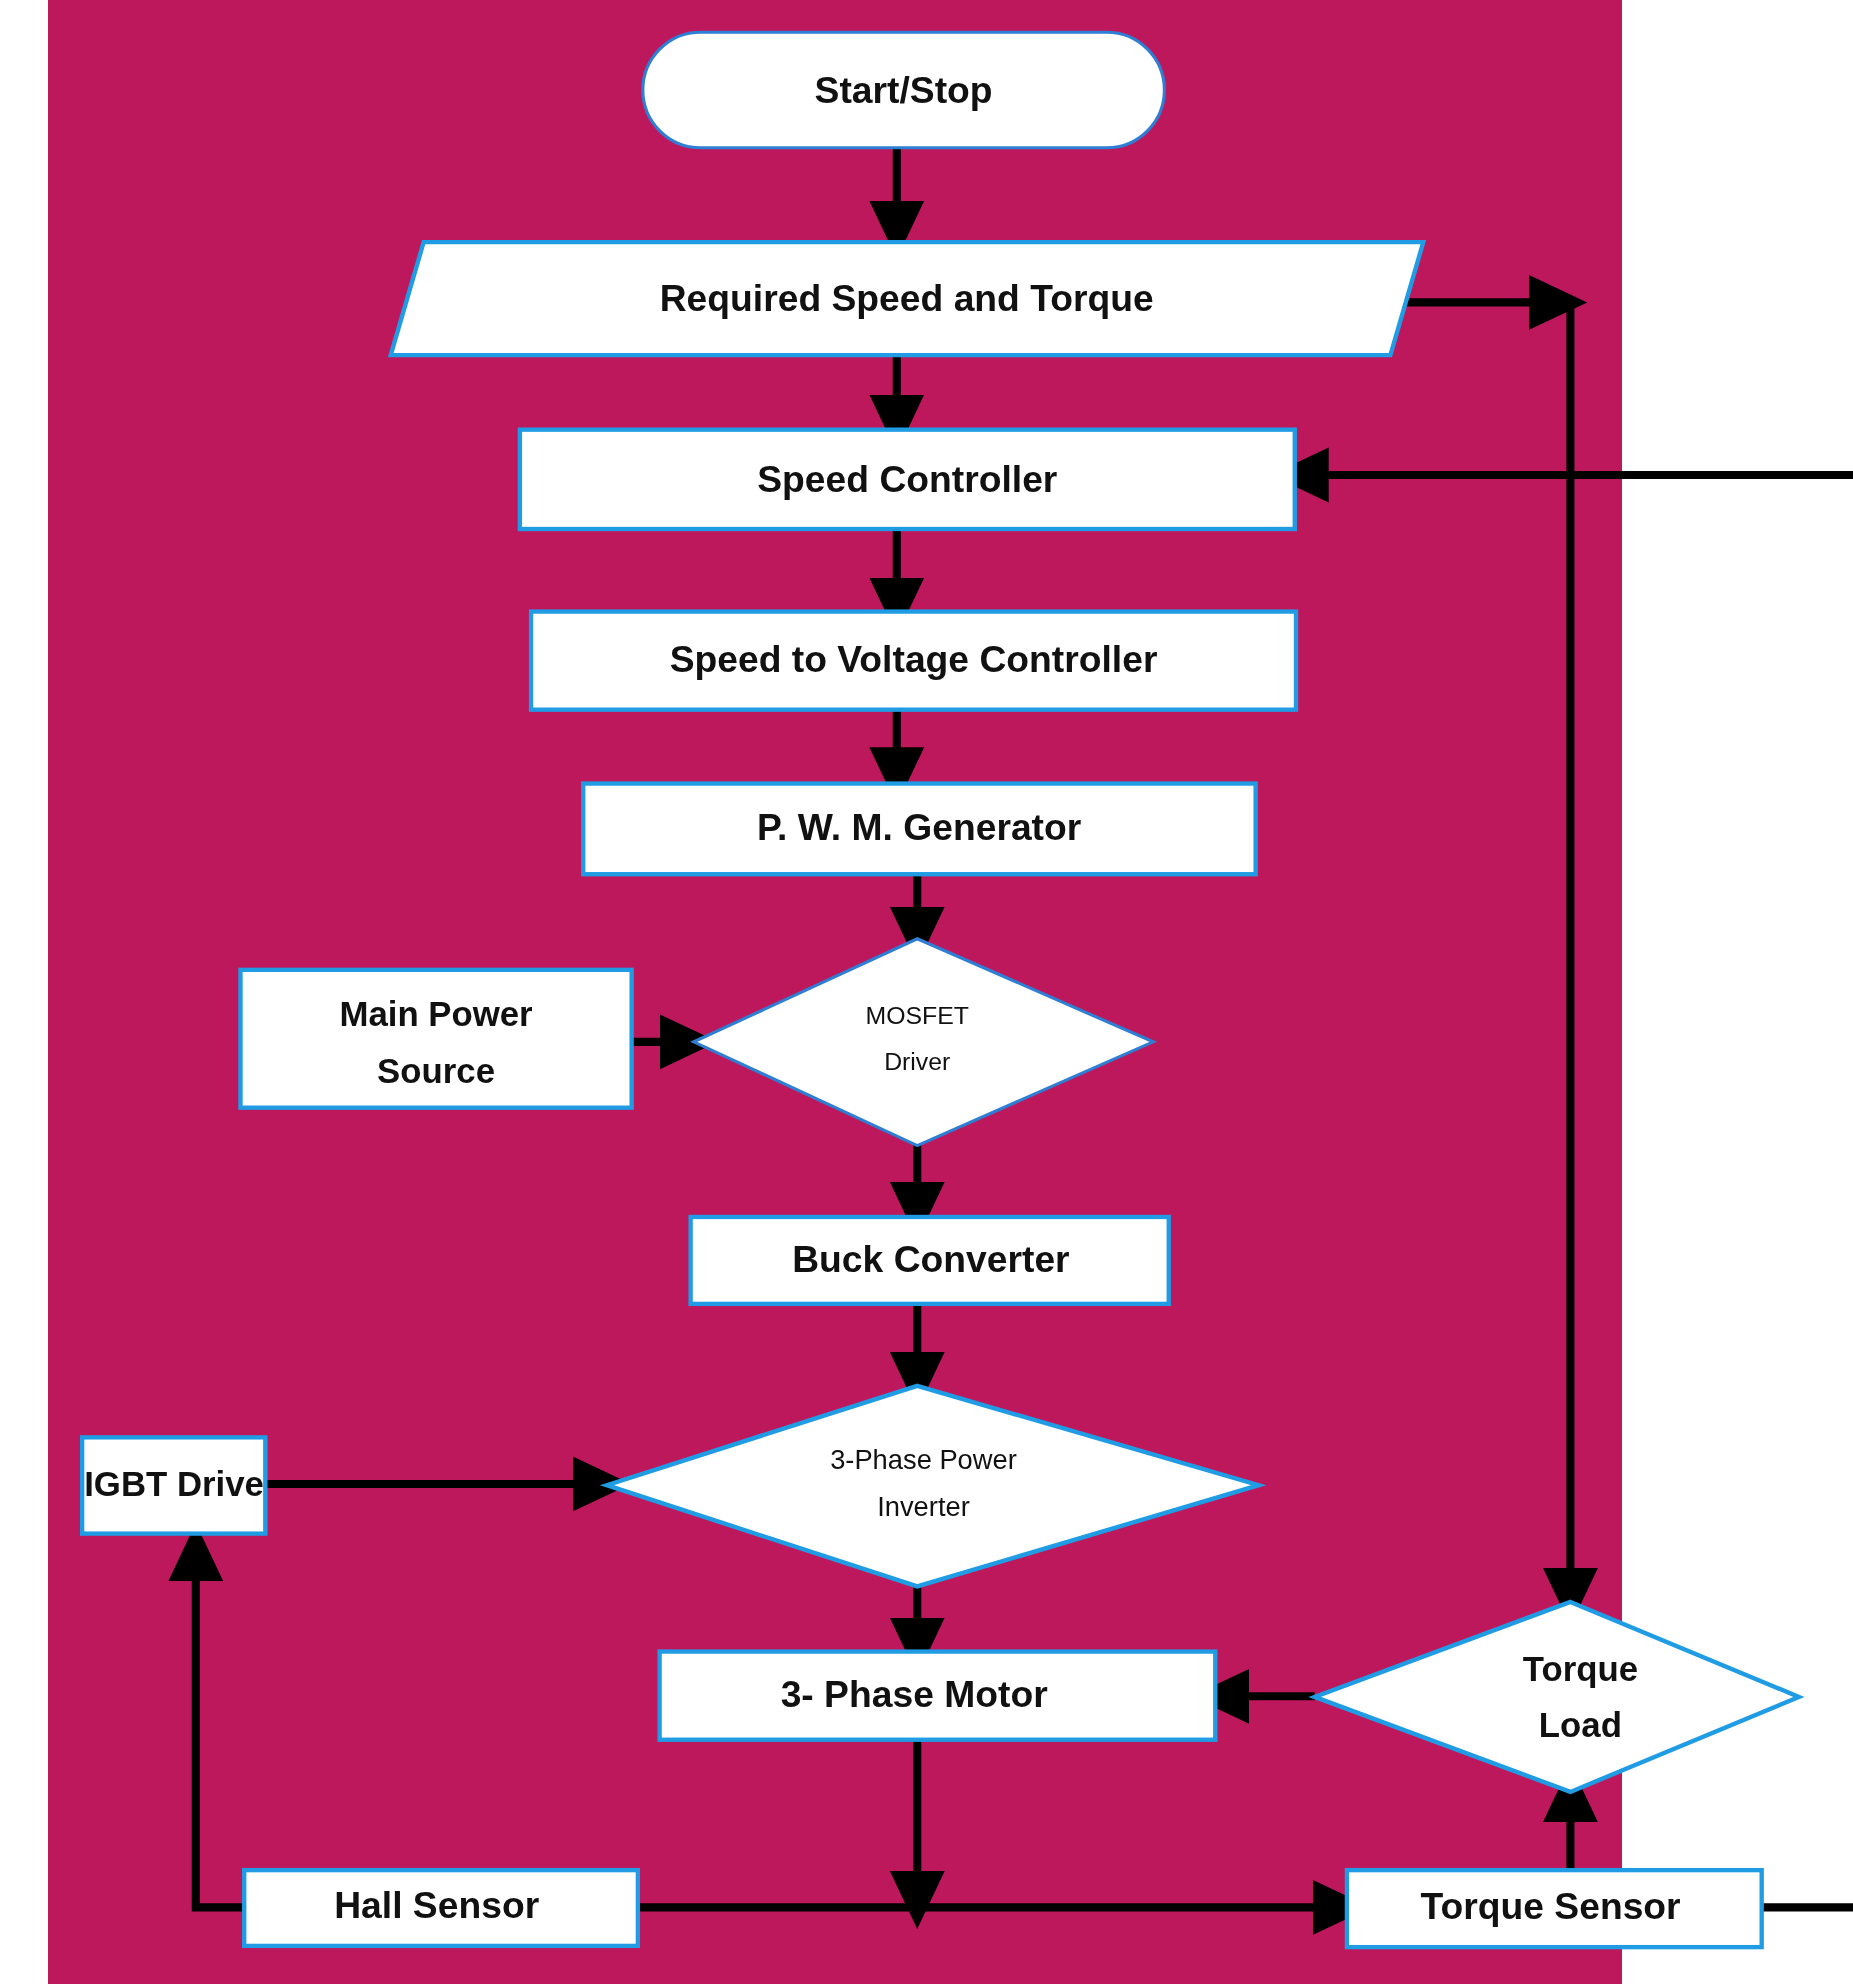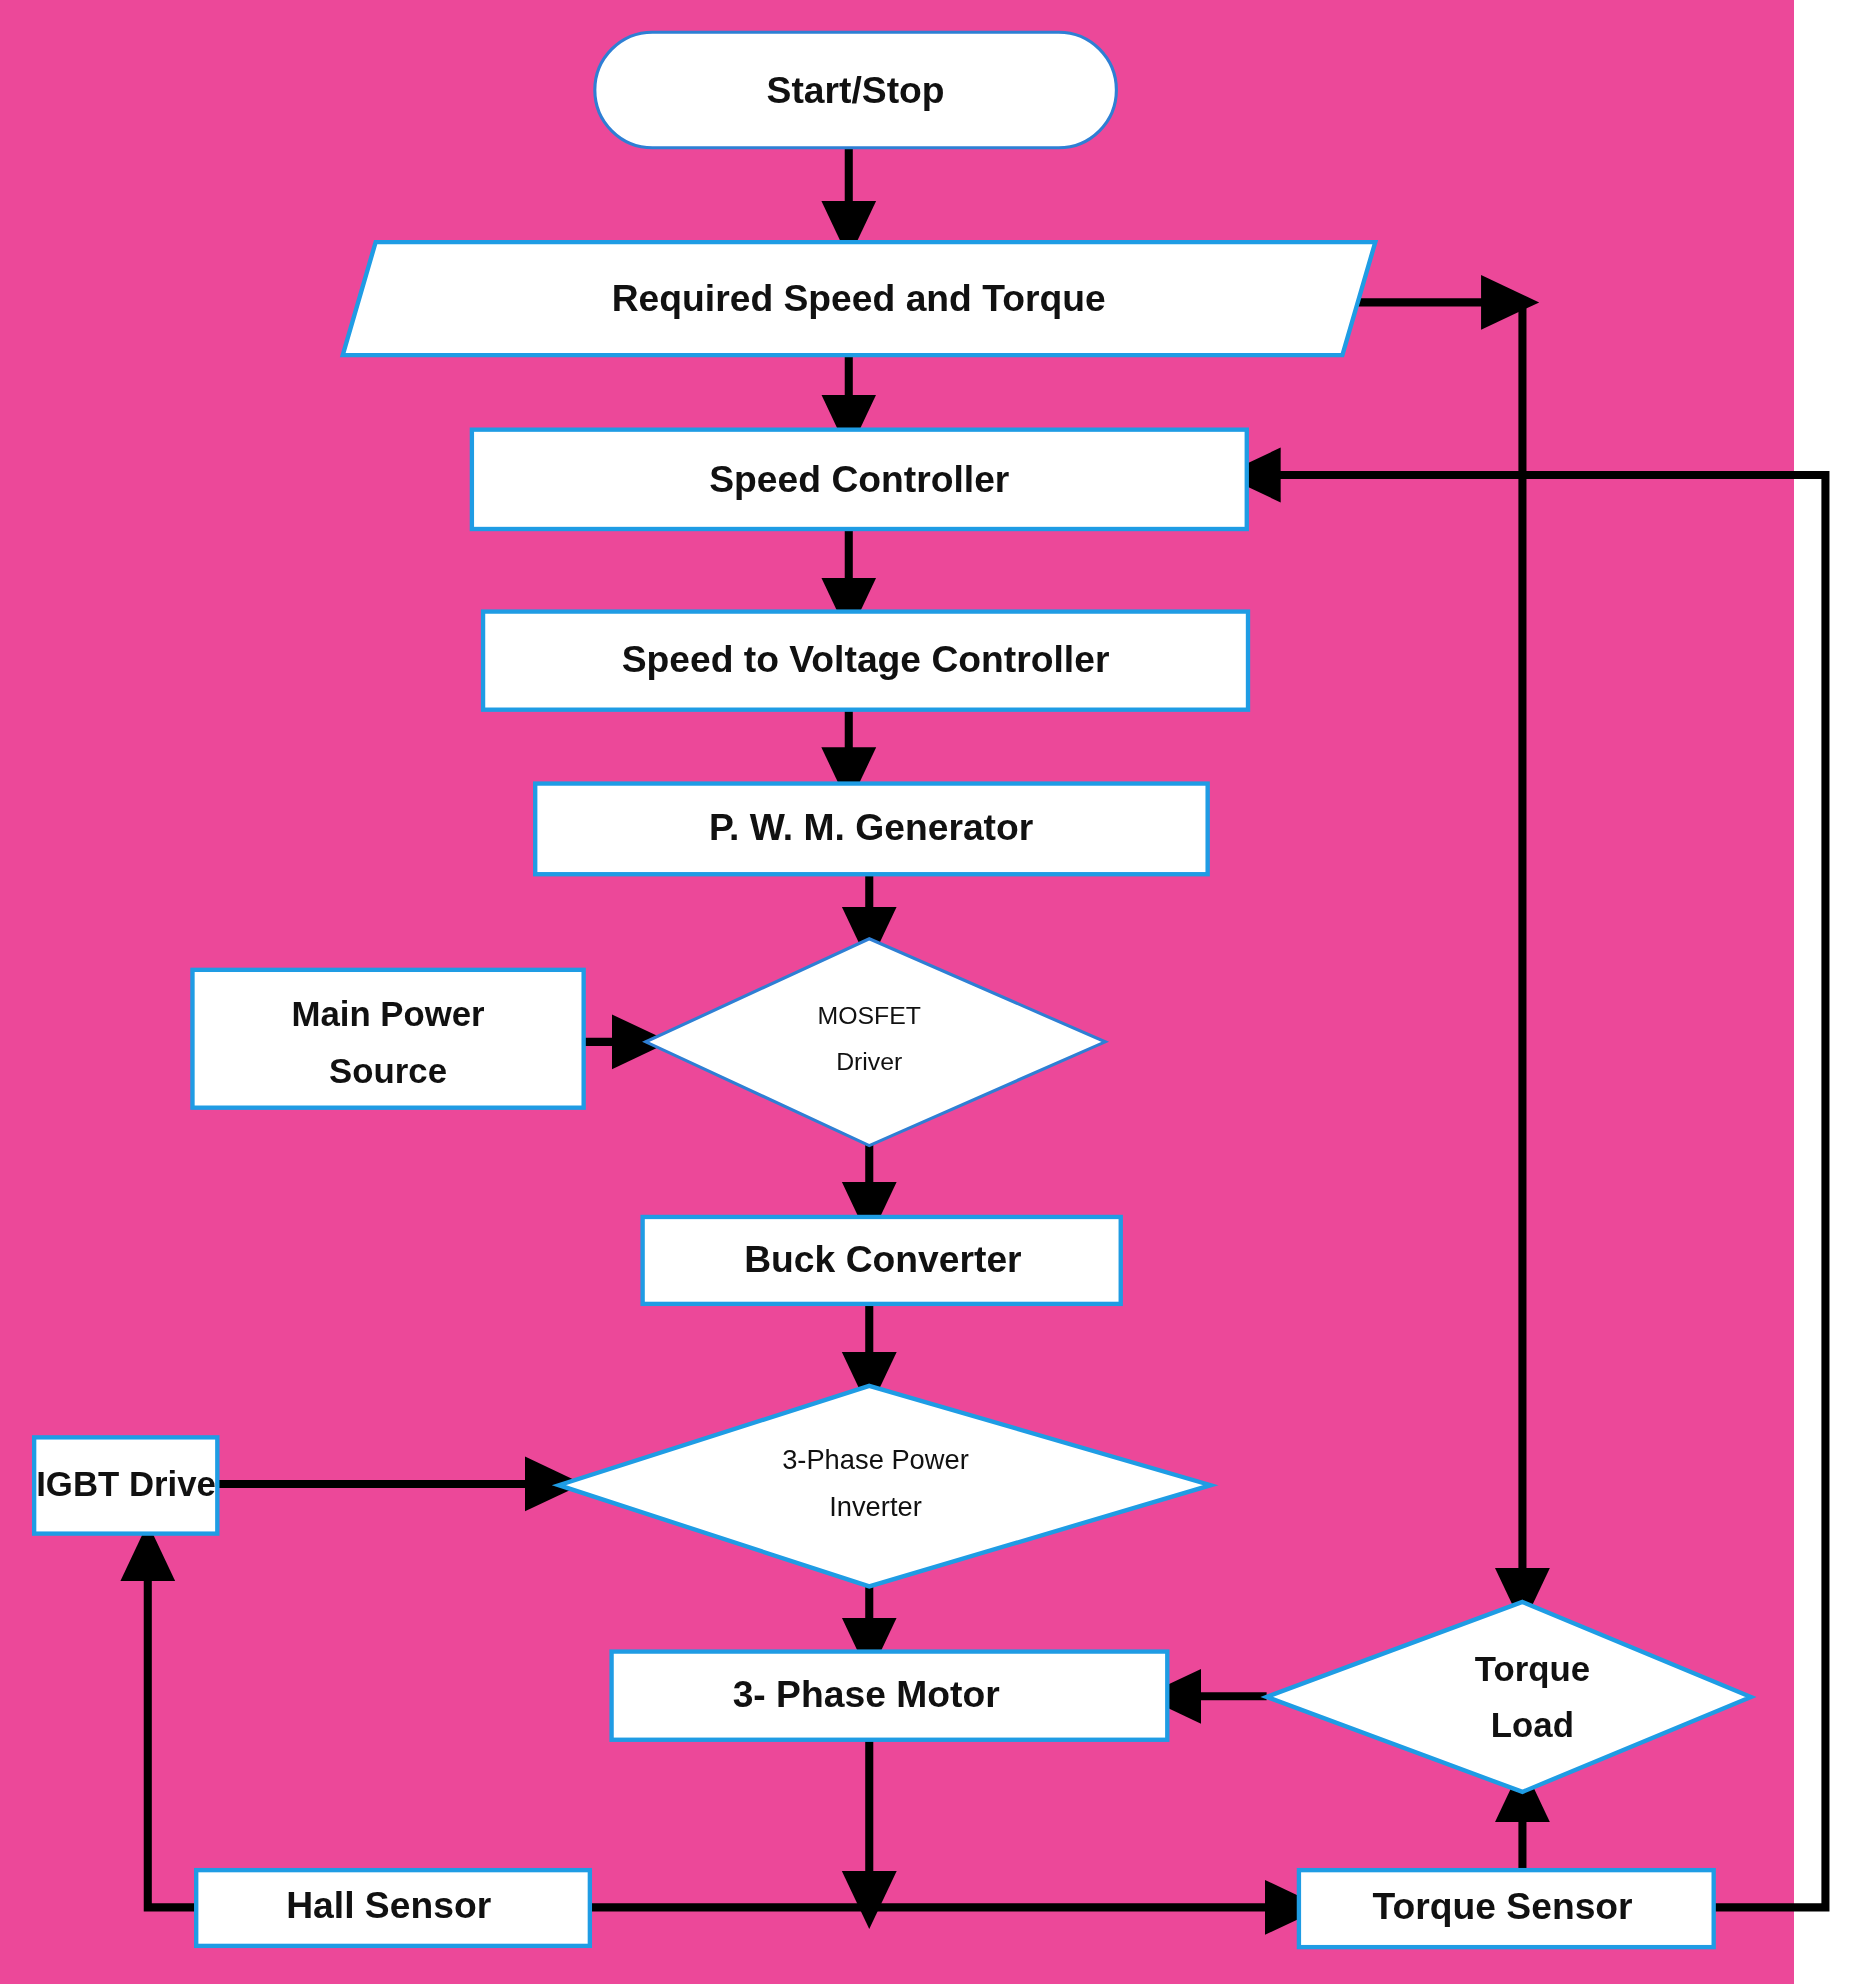--- a/index.html
+++ b/index.html
@@ -1,17 +1,17 @@
 <!DOCTYPE html>
 <html style="font-size:10px"><head>
 <meta charset="utf-8">
 <style>
   html,body{margin:0;padding:0;background:#ffffff;}
   body{width:1854px;height:1985px;overflow:hidden;font-family:"Liberation Sans",sans-serif;}
-  #stage{position:relative;width:1794px;height:1985px;background:#ec4899;}
+  #stage{position:relative;width:1574px;height:1985px;background:#be185d;margin-left:48px;}
   svg{display:block;}
   .node-label{
     font-family:"Liberation Sans",sans-serif;
     fill:#111111;
     text-anchor:middle;
     dominant-baseline:middle;
     font-weight:700;
   }
   .lbl-lg{font-size:60px;}
   .lbl-md{font-size:56px;}

